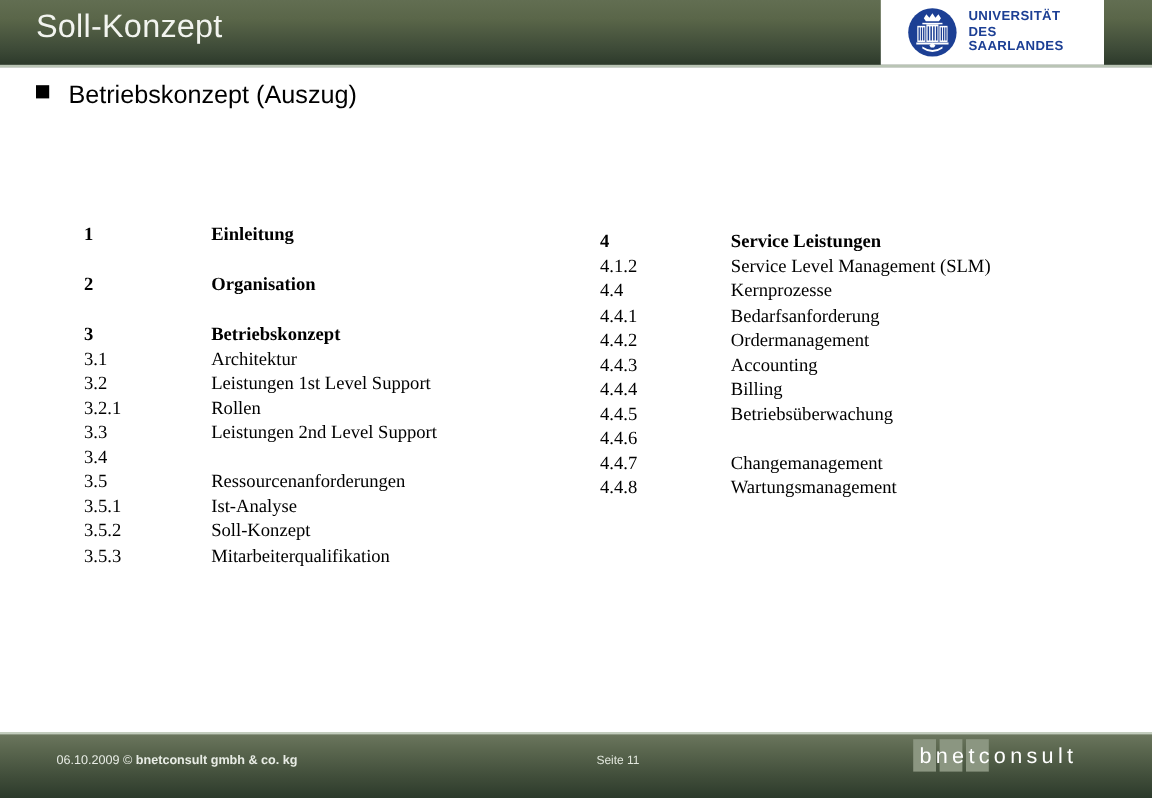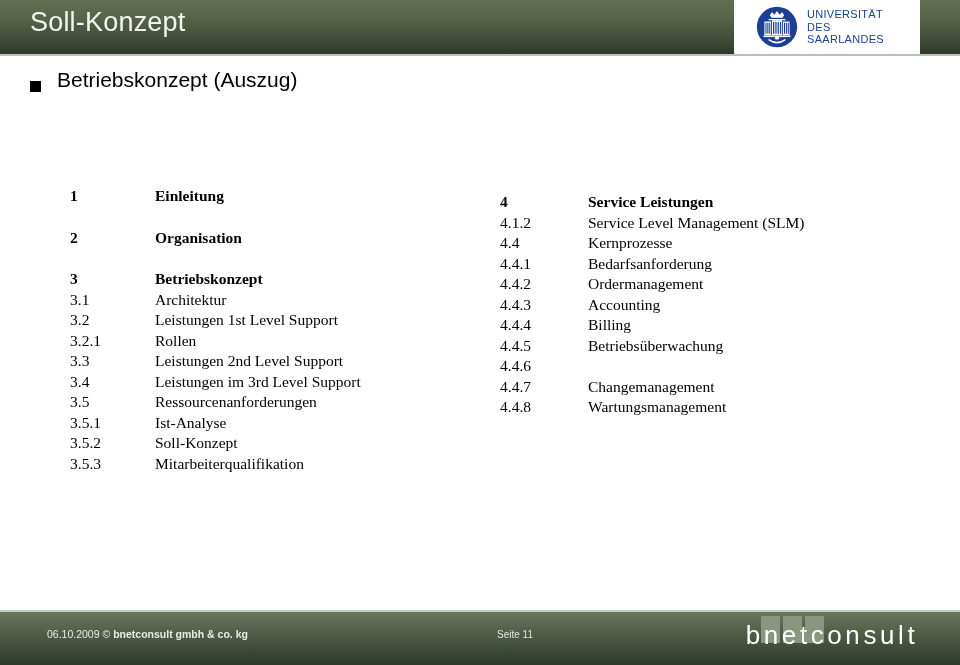--- a/index.html
+++ b/index.html
@@ -56,34 +56,34 @@
     width: 42px;
     height: 42px;
     flex: 0 0 auto;
   }
   .uds-words {
     margin-left: 9px;
     display: flex;
     flex-direction: column;
     justify-content: center;
     font-family: "Liberation Sans", sans-serif;
-    font-weight: normal;
+    font-weight: bold;
     font-size: 11px;
     line-height: 12.5px;
     color: #1c3f94;
     letter-spacing: 0.3px;
   }
 
   
   .slide-bullet-row {
     position: absolute;
     left: 30px;
     top: 68px;
     display: flex;
-    align-items: flex-end;
+    align-items: flex-start;
   }
   .bullet-square {
     width: 11px;
     height: 11px;
     background: #000000;
     flex: 0 0 auto;
     margin-top: 3px;
   }
   .slide-bullet-text {
     margin-left: 16px;
@@ -110,21 +110,21 @@
   }
   .toc-row {
     display: flex;
     align-items: baseline;
     font-size: 15.5px;
     line-height: 20.5px;
     white-space: nowrap;
   }
   .toc-left .toc-row .num { width: 85px; flex: 0 0 85px; }
   .toc-right .toc-row .num { width: 88px; flex: 0 0 88px; }
-  .toc-row .lbl { flex: 1 1 auto; }
+  .toc-row .lbl { flex: 1 1 auto; margin-left: 21px; }
   .toc-row.major {
     font-weight: bold;
   }
   .toc-row.gap-before {
     margin-top: 21px;
   }
 
   
   .footer {
     position: absolute;
@@ -182,21 +182,21 @@
     width: 19px;
     height: 27px;
     background: #8b9681;
   }
   .bnet-word {
     position: absolute;
     left: 0;
     top: 4px;
     width: 192px;
     font-family: "Liberation Sans", sans-serif;
-    font-size: 26px;
+    font-size: 18px;
     font-weight: normal;
     color: #ffffff;
     letter-spacing: 3.6px;
     text-align: center;
     white-space: nowrap;
   }
   .bnet-tag {
     position: absolute;
     left: 0;
     top: 29px;
@@ -283,21 +283,20 @@
     <div class="toc-row">
       <span class="num">3.2.1</span>
       <span class="lbl">Rollen</span>
     </div>
     <div class="toc-row">
       <span class="num">3.3</span>
       <span class="lbl">Leistungen 2nd Level Support</span>
     </div>
     <div class="toc-row">
       <span class="num">3.4</span>
-      <span class="lbl">Leistungen im 3rd Level Support</span>
     </div>
     <div class="toc-row">
       <span class="num">3.5</span>
       <span class="lbl">Ressourcenanforderungen</span>
     </div>
     <div class="toc-row">
       <span class="num">3.5.1</span>
       <span class="lbl">Ist-Analyse</span>
     </div>
     <div class="toc-row">

